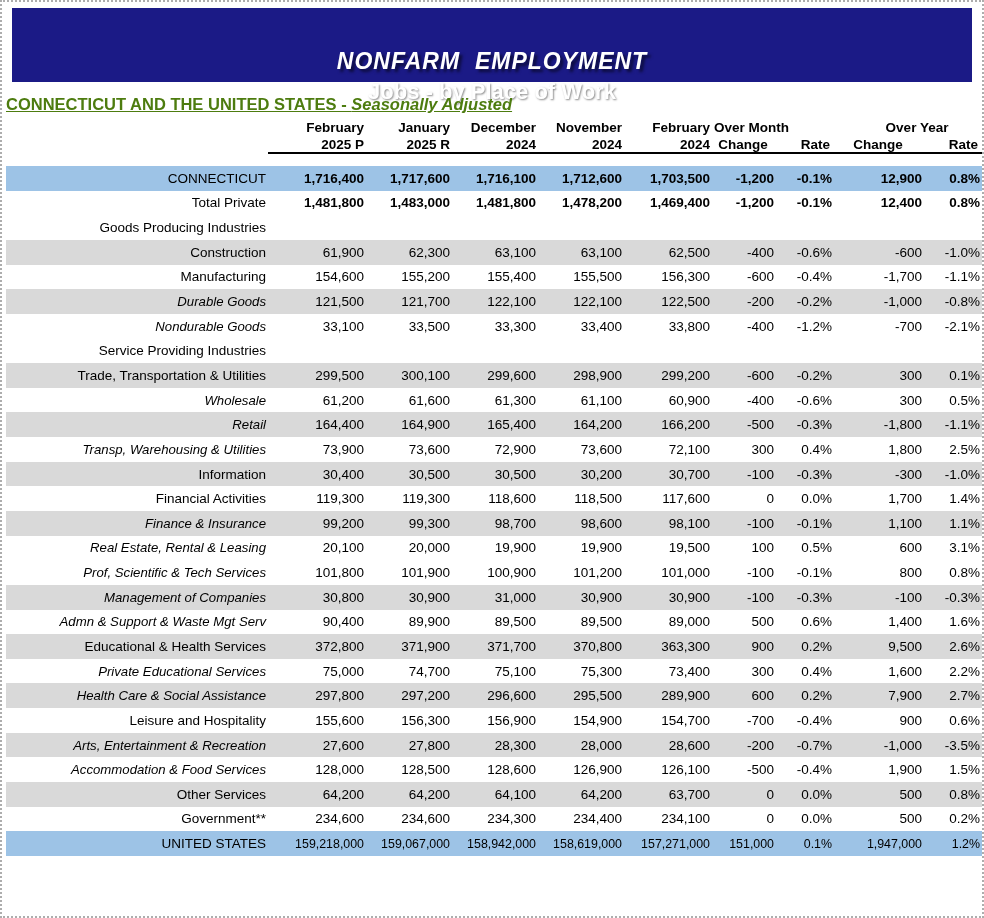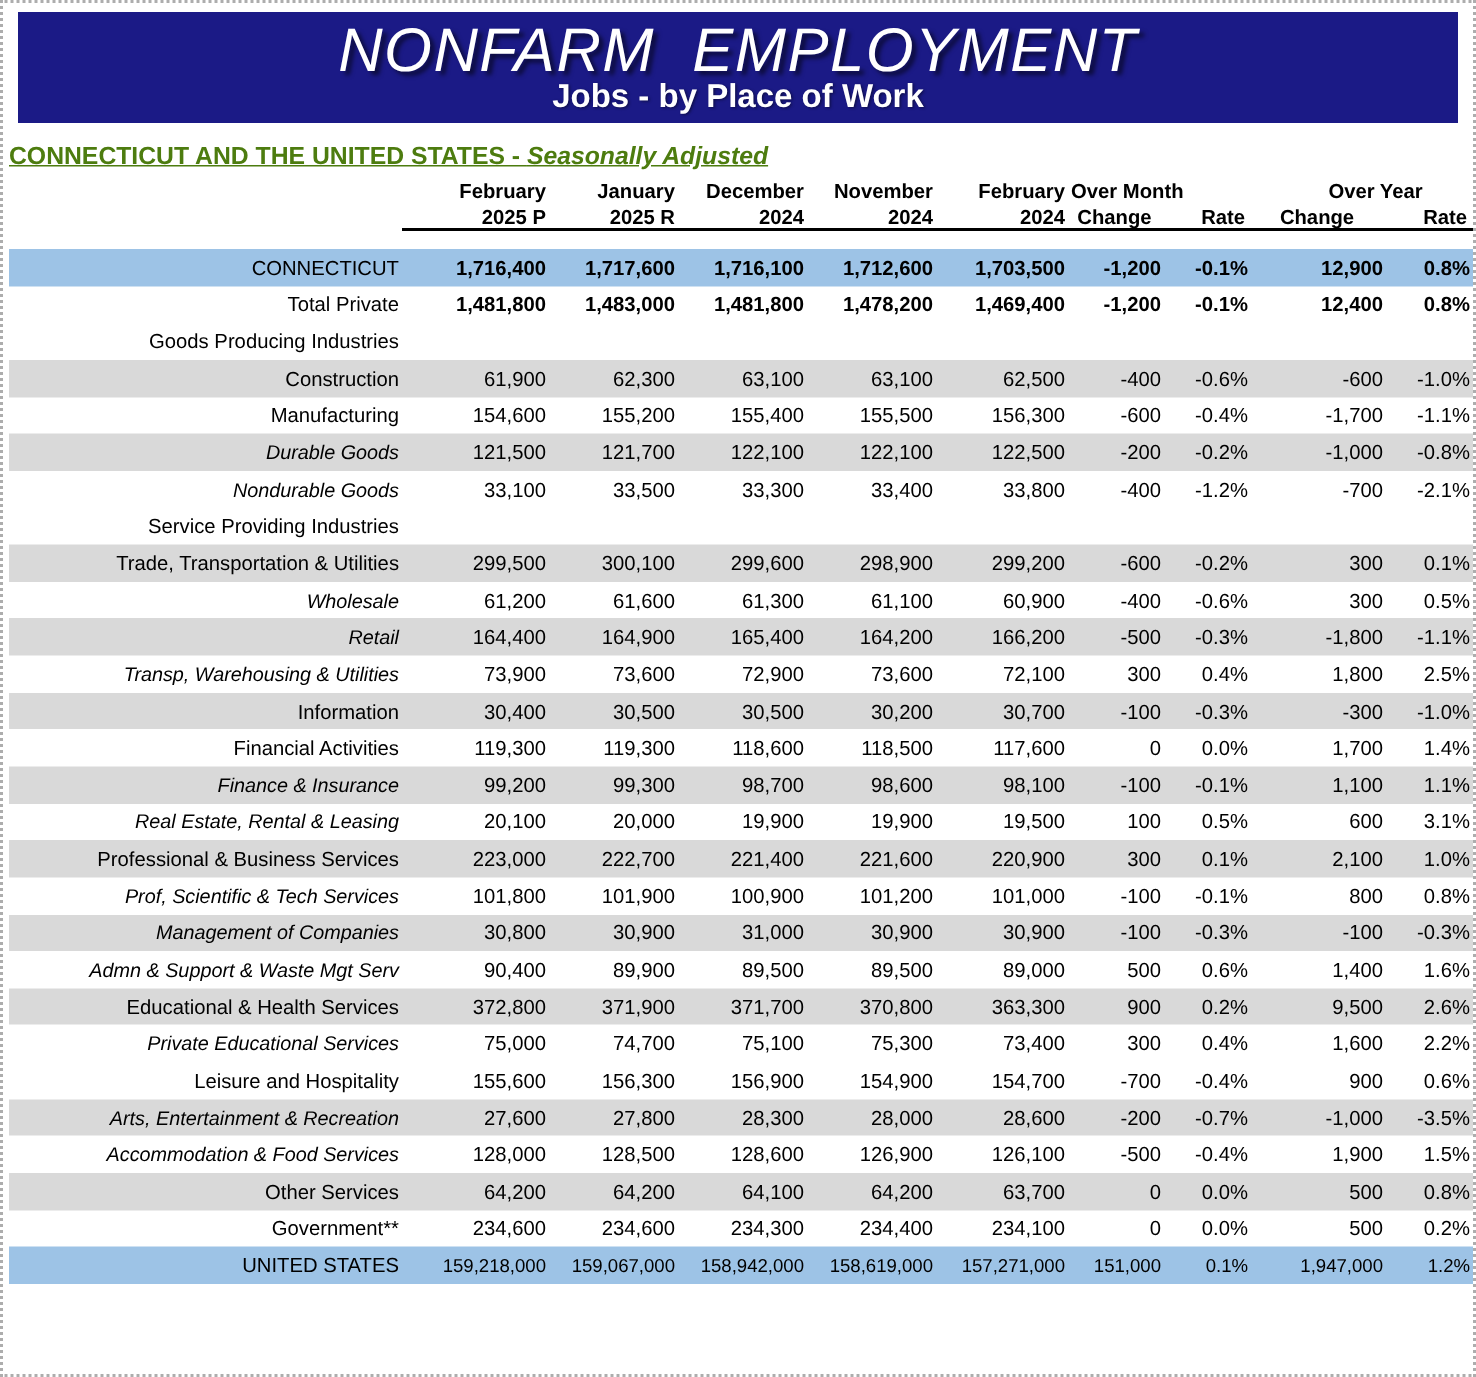--- a/index.html
+++ b/index.html
@@ -15,27 +15,28 @@
   }
   .banner {
     margin: 0 6px;
     height: 74px;
     background: var(--banner-bg, #1B1A86);
     color: #fff;
     text-align: center;
     padding-top: 5px;
   }
   .banner-title {
-    font-size: 41px;
-    font-weight: normal;
+    font-size: 23px;
+    font-weight: bold;
     font-style: italic;
     letter-spacing: 1px;
     line-height: 40px;
     white-space: pre;
     text-shadow: 3px 3px 3px rgba(0,0,0,0.55);
+    margin-top: 28px;
   }
   .banner-subtitle {
     font-size: 22px;
     font-weight: bold;
     line-height: 22px;
     text-shadow: 1px 1px 2px rgba(0,0,0,0.45);
   }
   .report-title {
     margin-top: 13px;
     height: 22px;
@@ -315,32 +316,20 @@
           <td>20,100</td>
           <td>20,000</td>
           <td>19,900</td>
           <td>19,900</td>
           <td>19,500</td>
           <td>100</td>
           <td>0.5%</td>
           <td>600</td>
           <td>3.1%</td>
         </tr>
-        <tr class="ind-1 shade-gray">
-          <td class="lbl">Professional &amp; Business Services</td>
-          <td>223,000</td>
-          <td>222,700</td>
-          <td>221,400</td>
-          <td>221,600</td>
-          <td>220,900</td>
-          <td>300</td>
-          <td>0.1%</td>
-          <td>2,100</td>
-          <td>1.0%</td>
-        </tr>
         <tr class="ind-2 shade-none italic">
           <td class="lbl">Prof, Scientific &amp; Tech Services</td>
           <td>101,800</td>
           <td>101,900</td>
           <td>100,900</td>
           <td>101,200</td>
           <td>101,000</td>
           <td>-100</td>
           <td>-0.1%</td>
           <td>800</td>
@@ -387,20 +376,32 @@
           <td>75,000</td>
           <td>74,700</td>
           <td>75,100</td>
           <td>75,300</td>
           <td>73,400</td>
           <td>300</td>
           <td>0.4%</td>
           <td>1,600</td>
           <td>2.2%</td>
         </tr>
+        <tr class="ind-2 shade-gray italic">
+          <td class="lbl">Health Care &amp; Social Assistance</td>
+          <td>297,800</td>
+          <td>297,200</td>
+          <td>296,600</td>
+          <td>295,500</td>
+          <td>289,900</td>
+          <td>600</td>
+          <td>0.2%</td>
+          <td>7,900</td>
+          <td>2.7%</td>
+        </tr>
         <tr class="ind-1 shade-none">
           <td class="lbl">Leisure and Hospitality</td>
           <td>155,600</td>
           <td>156,300</td>
           <td>156,900</td>
           <td>154,900</td>
           <td>154,700</td>
           <td>-700</td>
           <td>-0.4%</td>
           <td>900</td>

